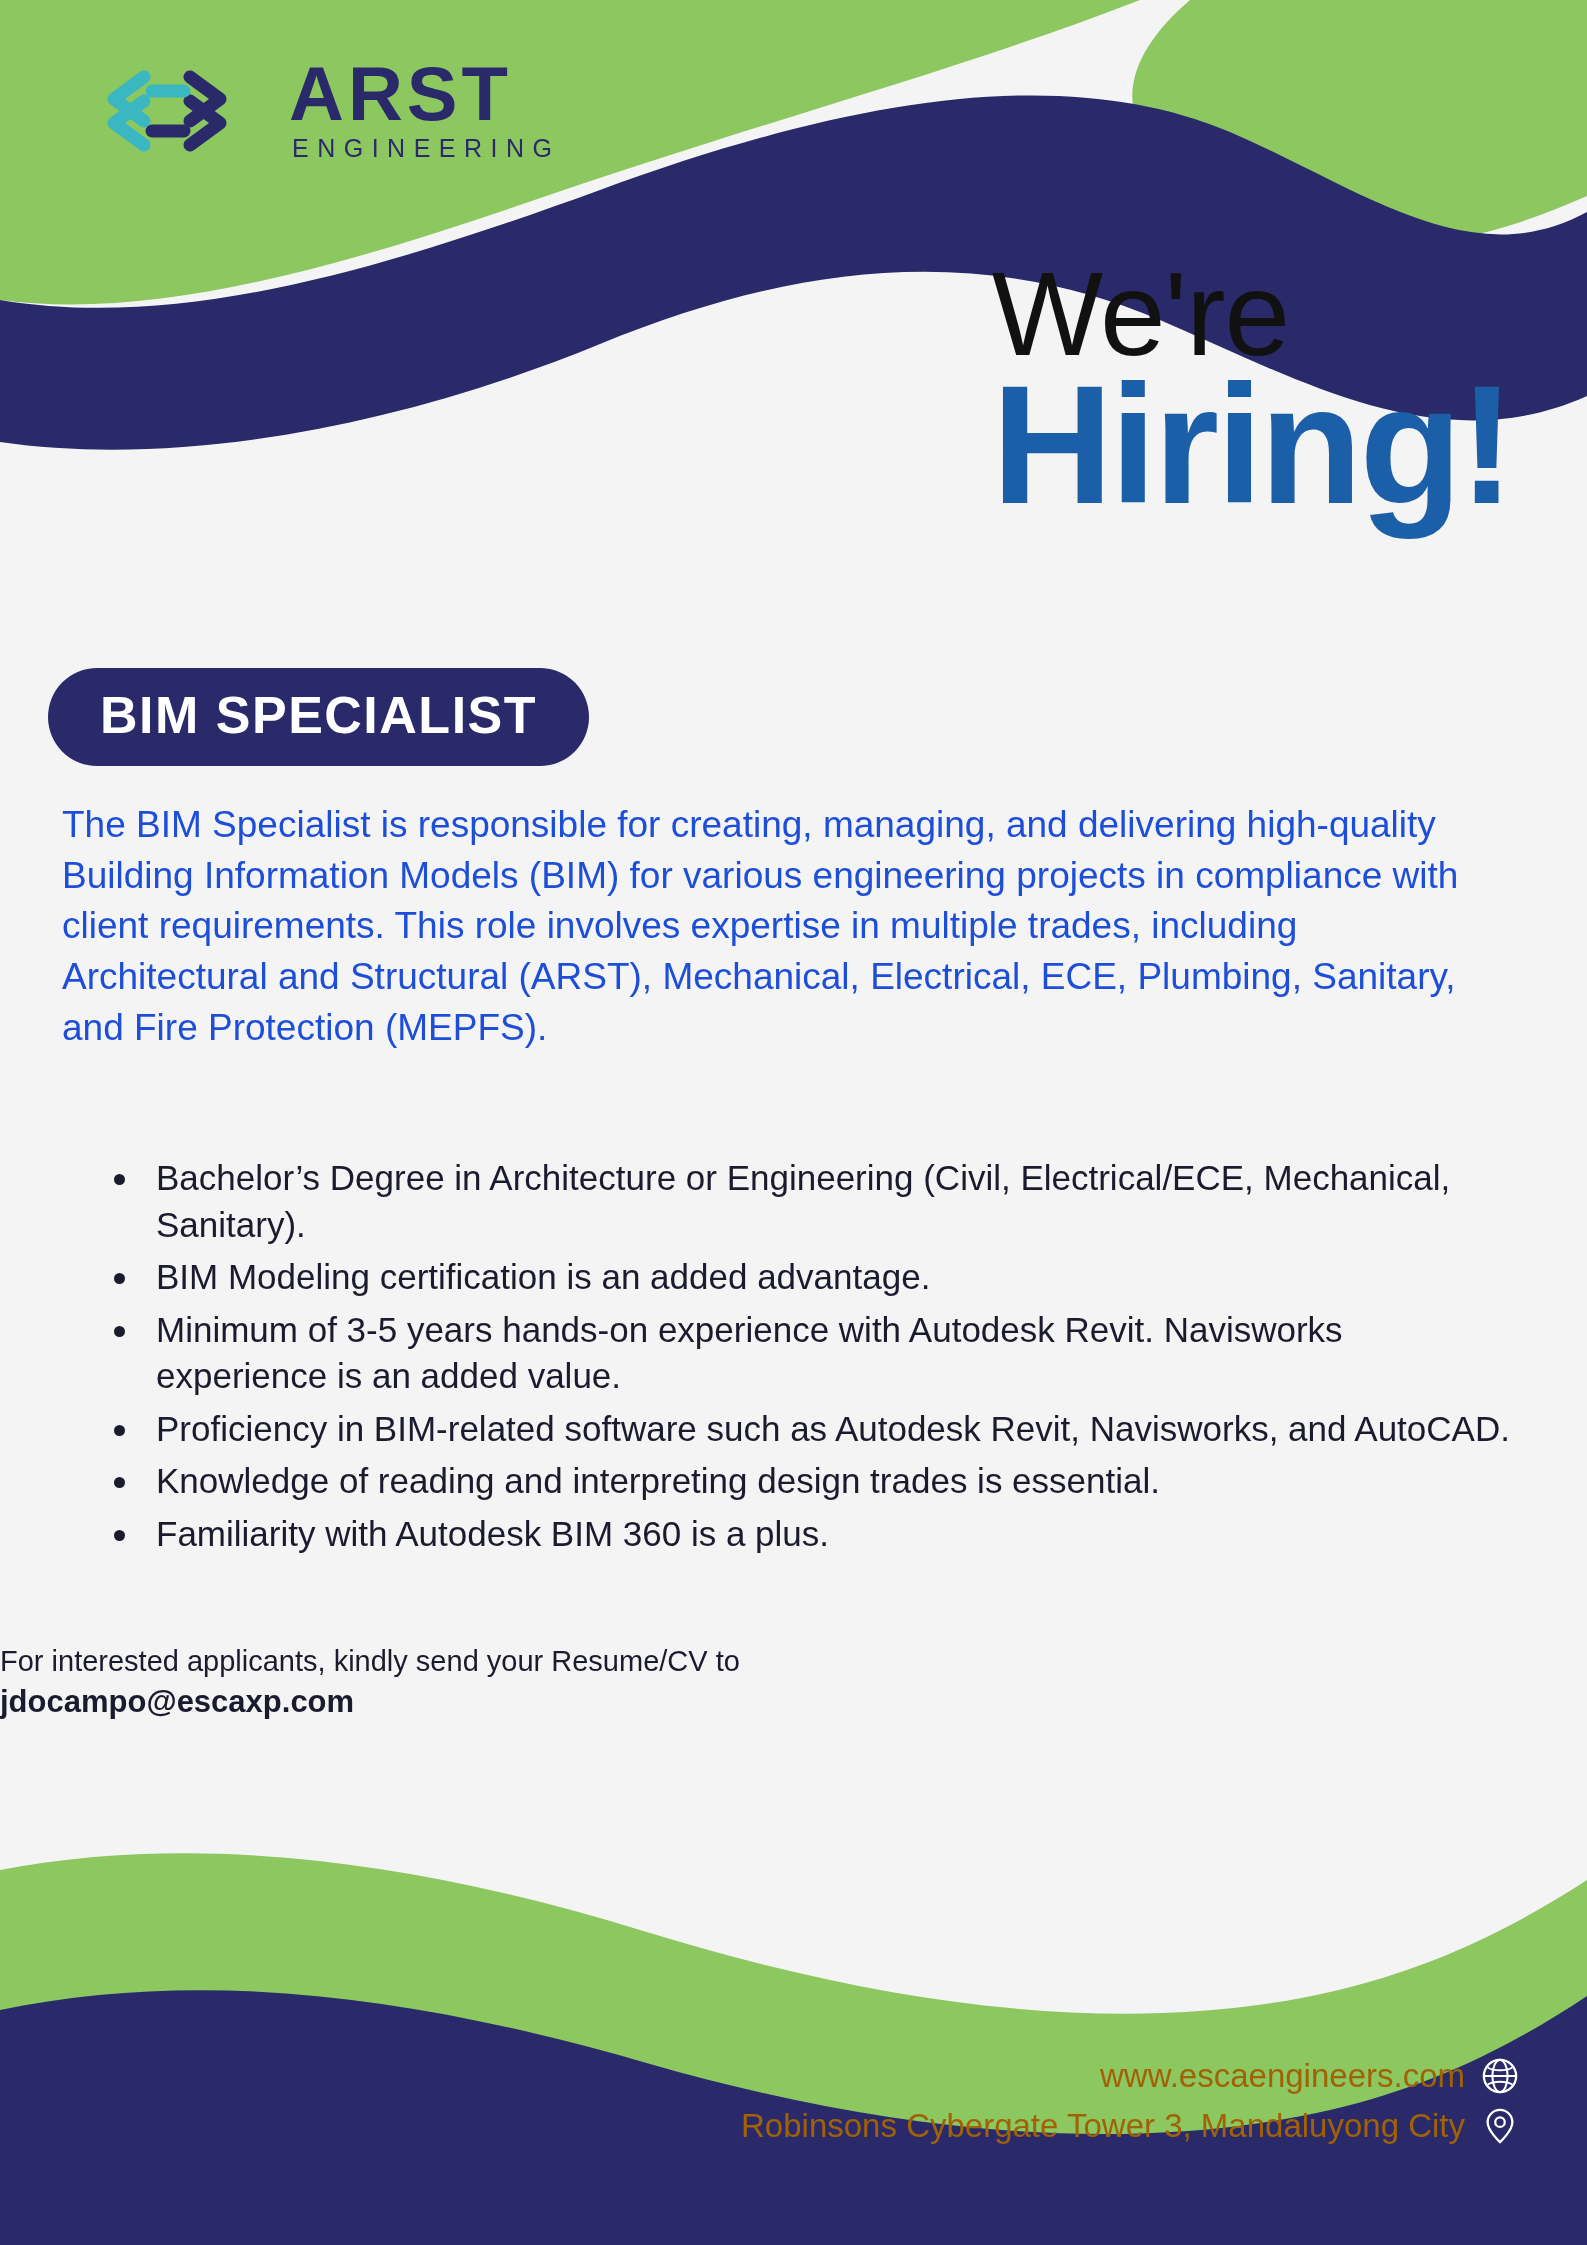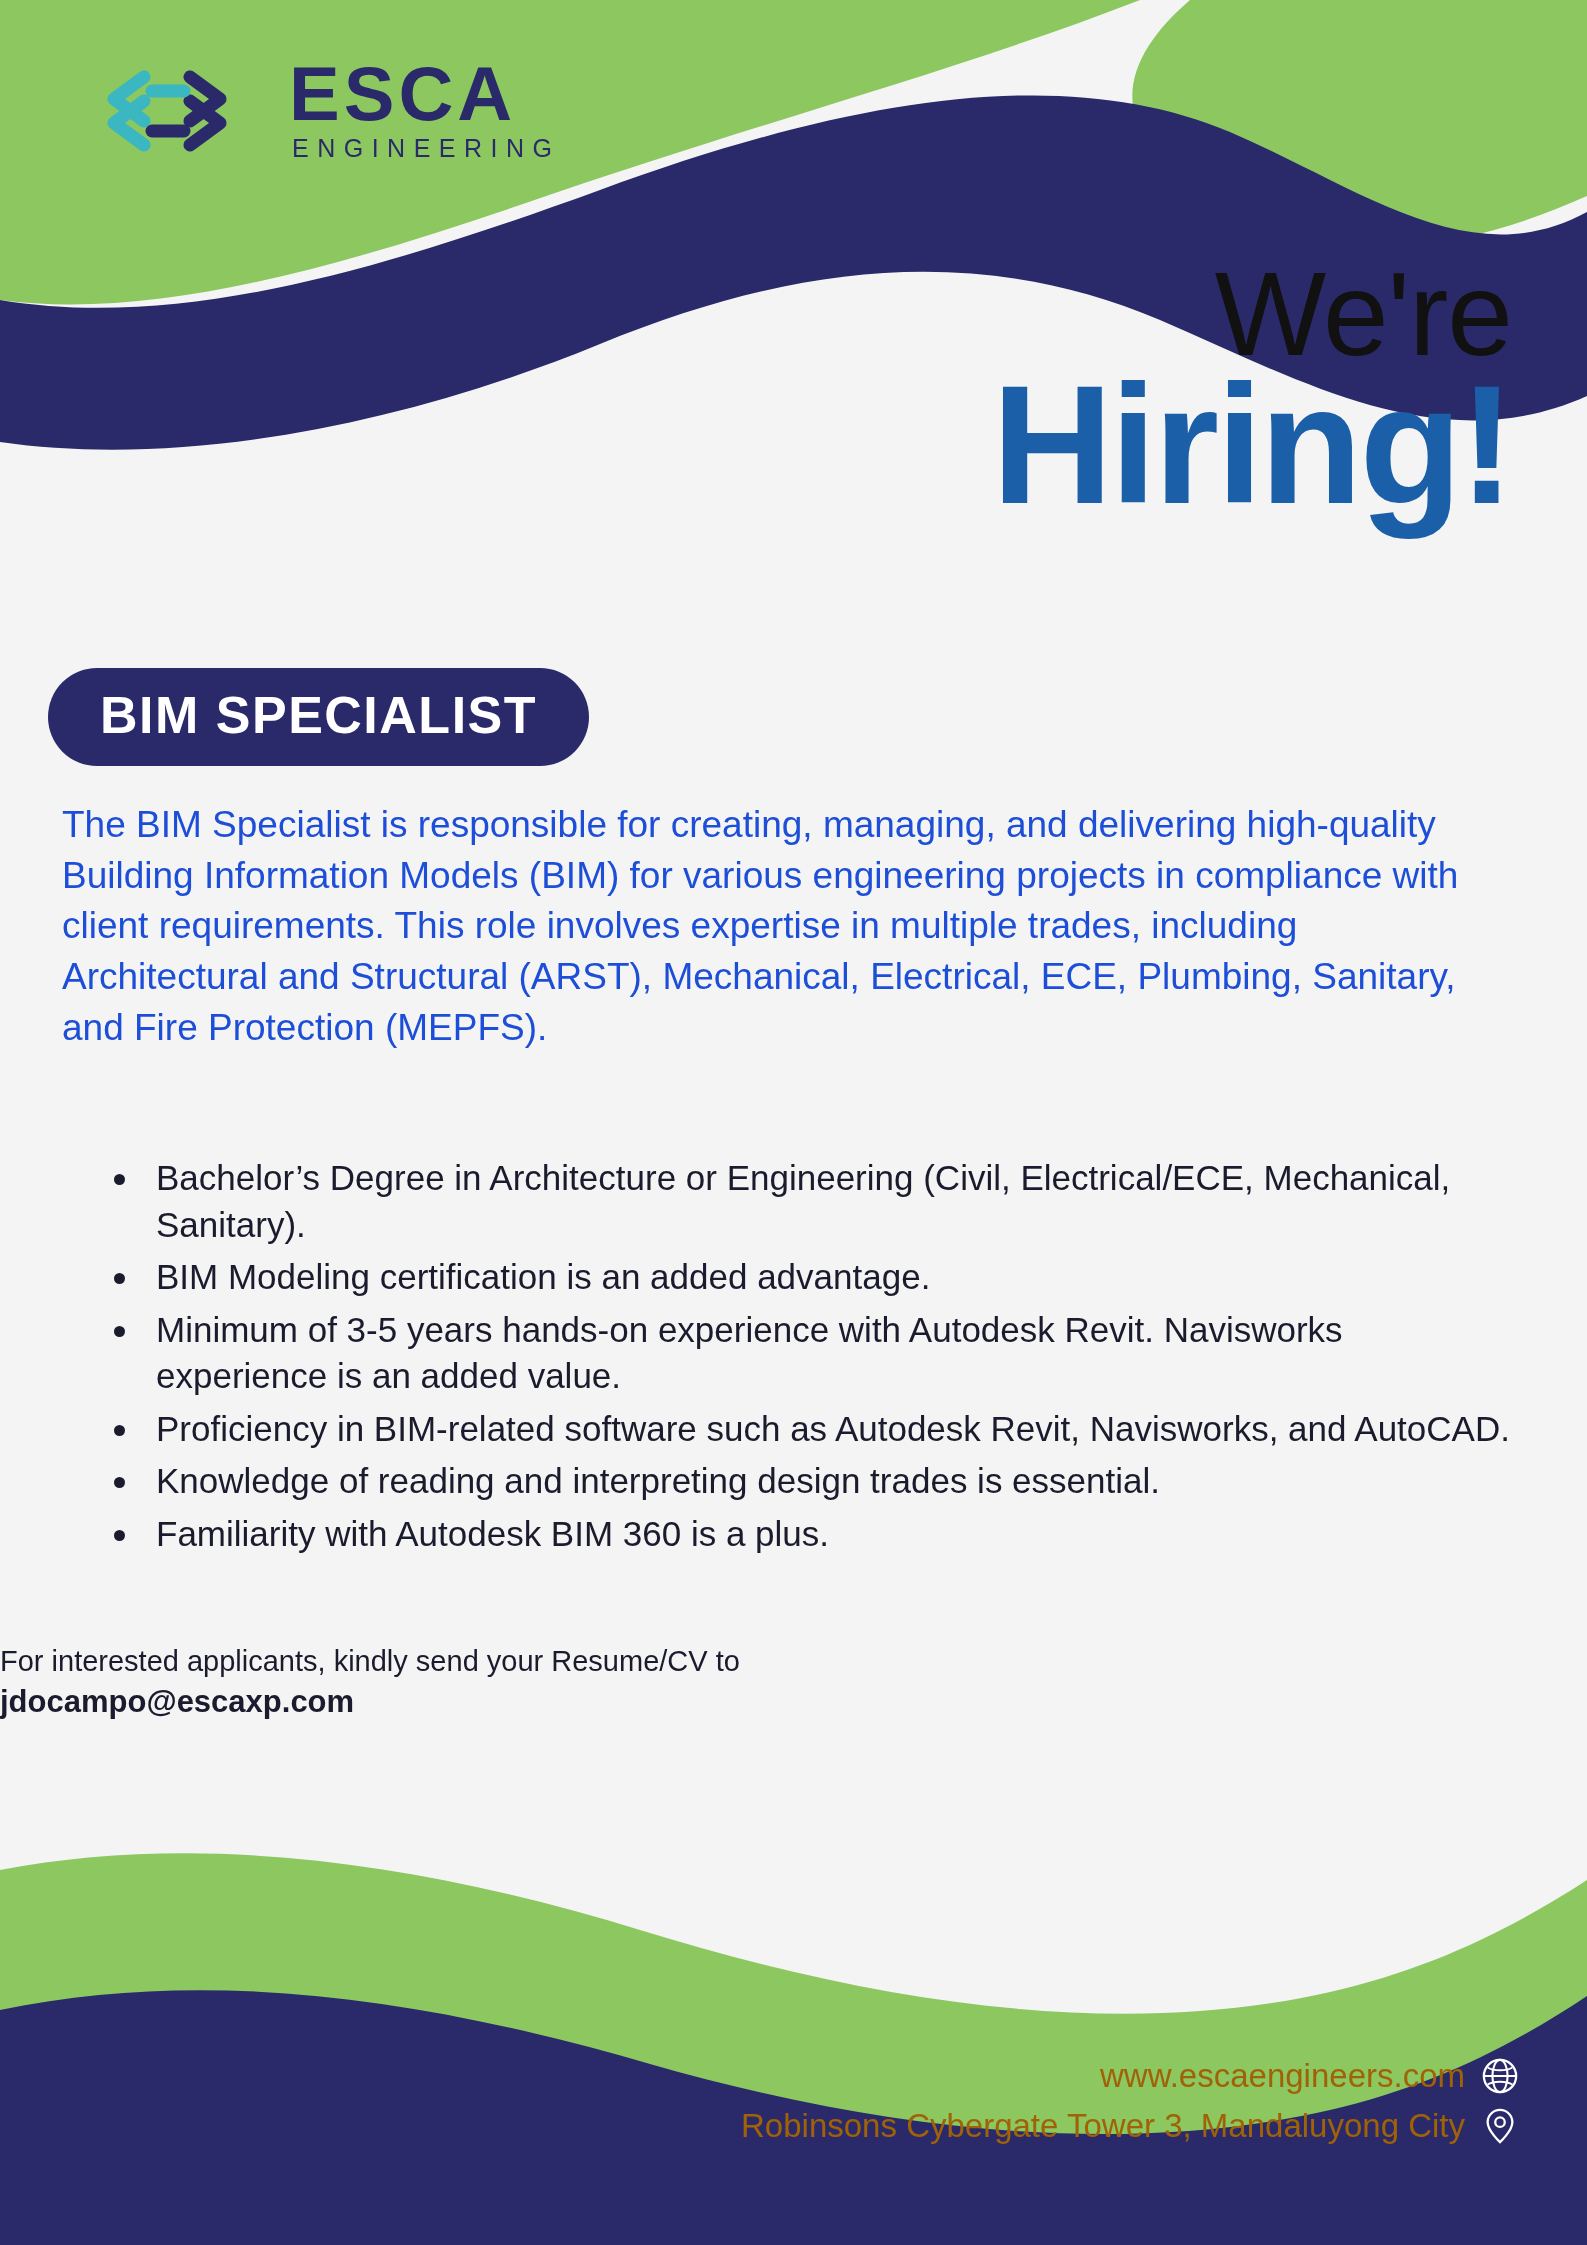--- a/index.html
+++ b/index.html
@@ -50,21 +50,20 @@
     color: #2a2a6a;
     margin-top: 4px;
     margin-left: 3px;
   }
 
   
   .headline {
     position: absolute;
     right: 75px;
     top: 255px;
-    text-align: right;
     z-index: 5;
   }
   .headline .were {
     font-size: 118px;
     color: #111111;
     line-height: 1.0;
     font-weight: normal;
     letter-spacing: -1px;
   }
   .headline .hiring {
@@ -183,21 +182,21 @@
       <g fill="none" stroke-width="13" stroke-linecap="round" stroke-linejoin="round">
         <path d="M52,16 L22,38 L52,60" stroke="#3ab7c0"></path>
         <path d="M52,40 L22,62 L52,84" stroke="#3ab7c0"></path>
         <path d="M98,16 L128,38 L98,60" stroke="#2a2a6a"></path>
         <path d="M98,40 L128,62 L98,84" stroke="#2a2a6a"></path>
         <path d="M60,30 L92,30" stroke="#3ab7c0"></path>
         <path d="M60,70 L92,70" stroke="#2a2a6a"></path>
       </g>
     </svg>
     <div class="logo-text">
-      <div class="logo-name">ESCA</div>
+      <div class="logo-name">ARST</div>
       <div class="logo-sub">ENGINEERING</div>
     </div>
   </div>
 
   <div class="headline">
     <div class="were">We're</div>
     <div class="hiring">Hiring!</div>
   </div>
 
   <div class="title-pill">

